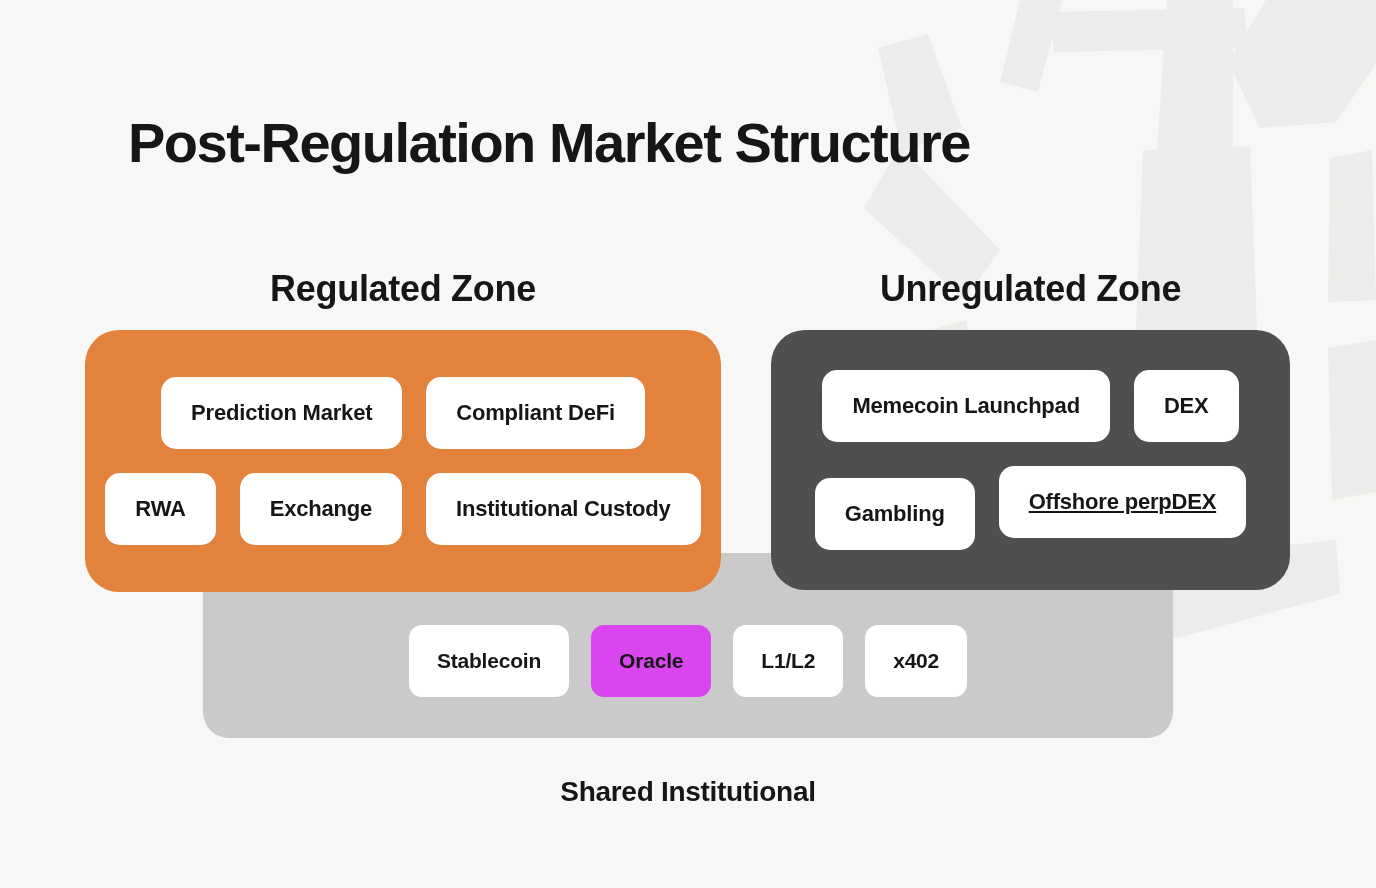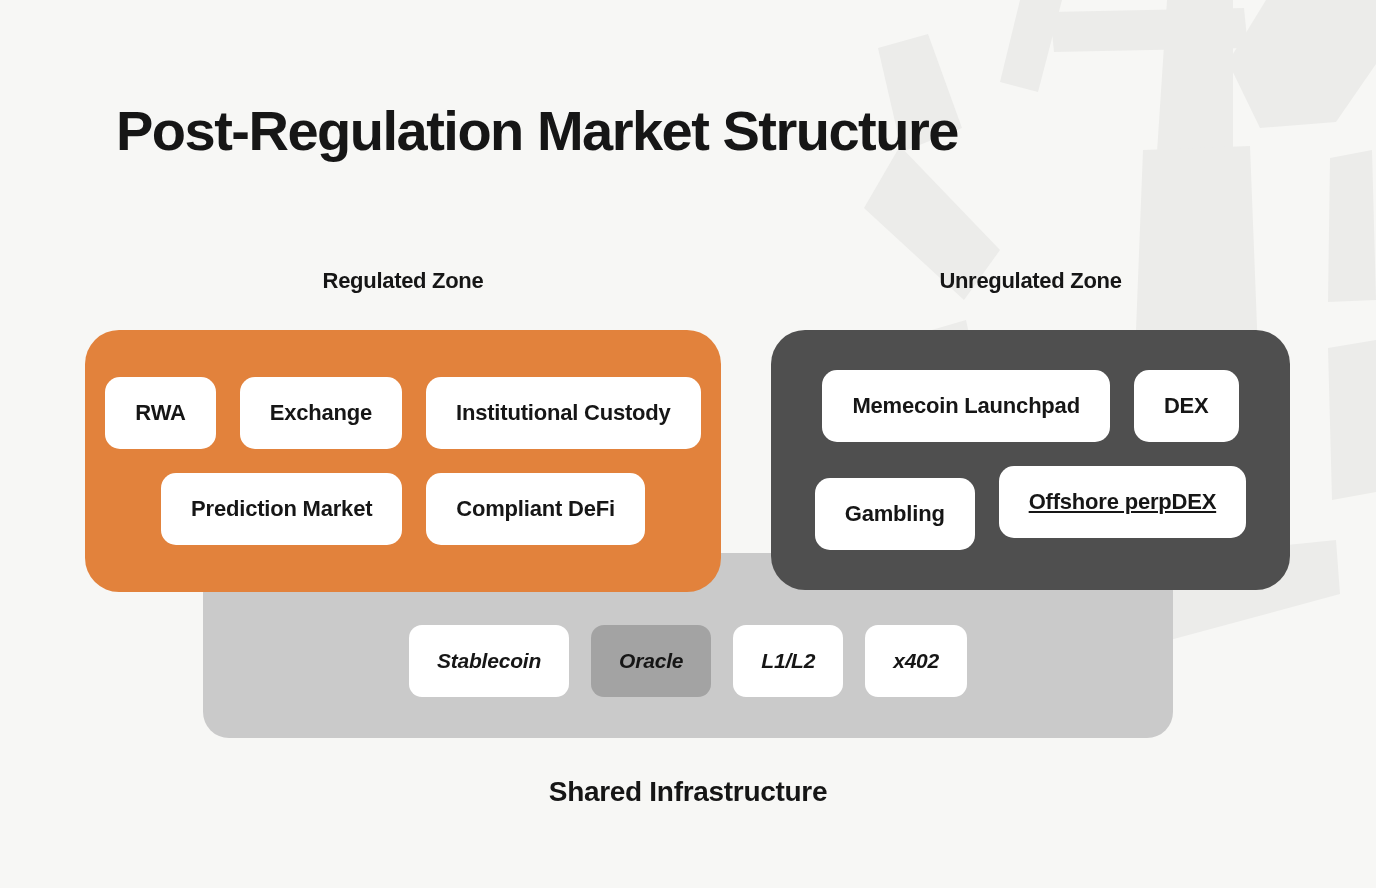--- a/index.html
+++ b/index.html
@@ -17,42 +17,42 @@
     left: 816px;
     top: 0;
     width: 560px;
     height: 660px;
     z-index: 0;
   }
   .title {
     position: absolute;
     left: 116px;
     top: 100px;
-    margin: 0;
+    margin: 12px;
     font-size: 56px;
     font-weight: 800;
     letter-spacing: -1.5px;
     line-height: 1.1;
     z-index: 3;
   }
   .subtitle {
     position: absolute;
     left: 119px;
     top: 186px;
     font-size: 26px;
     font-style: italic;
     color: #a6a6a6;
     letter-spacing: 0.2px;
     z-index: 3;
   }
   .zone-label {
     position: absolute;
     top: 268px;
     text-align: center;
-    font-size: 22px;
+    font-size: 36px;
     font-weight: 800;
     letter-spacing: -0.3px;
     z-index: 3;
   }
   .regulated-label   { left: 85px;  width: 636px; }
   .unregulated-label { left: 771px; width: 519px; }
   .zone-box {
     position: absolute;
     top: 330px;
     border-radius: 34px;
@@ -138,47 +138,47 @@
     <polygon points="96,520 170,500 188,560 110,582" fill="#ECECEA"></polygon>
   </svg>
 
   <h1 class="title">Post-Regulation Market Structure</h1>
 
 
   <div class="zone-label regulated-label">Regulated Zone</div>
 
   <div class="zone-label unregulated-label">Unregulated Zone</div>
 
-  <div class="shared-box" style="background: rgb(202, 202, 202); font-style: italic;">
+  <div class="shared-box" style="background: rgb(202, 202, 202);">
     <div class="chip-row">
       <div class="chip" style="background: rgb(255, 255, 255);">Stablecoin</div>
-      <div class="chip" style="background: #a3a3a3;">Oracle</div>
+      <div class="chip" style="background: #d946ef;">Oracle</div>
       <div class="chip" style="background: rgb(255, 255, 255);">L1/L2</div>
       <div class="chip" style="background: rgb(255, 255, 255);">x402</div>
     </div>
   </div>
 
   <div class="zone-box regulated-box" style="background: rgb(226, 130, 60);">
     <div class="chip-row">
+      <div class="chip" style="background: rgb(255, 255, 255);">Prediction Market</div>
+      <div class="chip" style="background: rgb(255, 255, 255);">Compliant DeFi</div>
+    </div>
+    <div class="chip-row">
       <div class="chip" style="background: rgb(255, 255, 255);">RWA</div>
       <div class="chip" style="background: rgb(255, 255, 255);">Exchange</div>
       <div class="chip" style="background: rgb(255, 255, 255);">Institutional Custody</div>
-    </div>
-    <div class="chip-row">
-      <div class="chip" style="background: rgb(255, 255, 255);">Prediction Market</div>
-      <div class="chip" style="background: rgb(255, 255, 255);">Compliant DeFi</div>
     </div>
   </div>
 
   <div class="zone-box unregulated-box" style="background: rgb(79, 79, 79);">
     <div class="chip-row">
       <div class="chip" style="background: rgb(255, 255, 255);">Memecoin Launchpad</div>
       <div class="chip" style="background: rgb(255, 255, 255);">DEX</div>
     </div>
     <div class="chip-row">
       <div class="chip" style="background: rgb(255, 255, 255); margin-top: 12px;">Gambling</div>
       <div class="chip" style="background: rgb(255, 255, 255); text-decoration: underline;">Offshore perpDEX</div>
     </div>
   </div>
 
-  <div class="shared-label">Shared Infrastructure</div>
+  <div class="shared-label">Shared Institutional</div>
 
 </div>
 
 </body></html>

